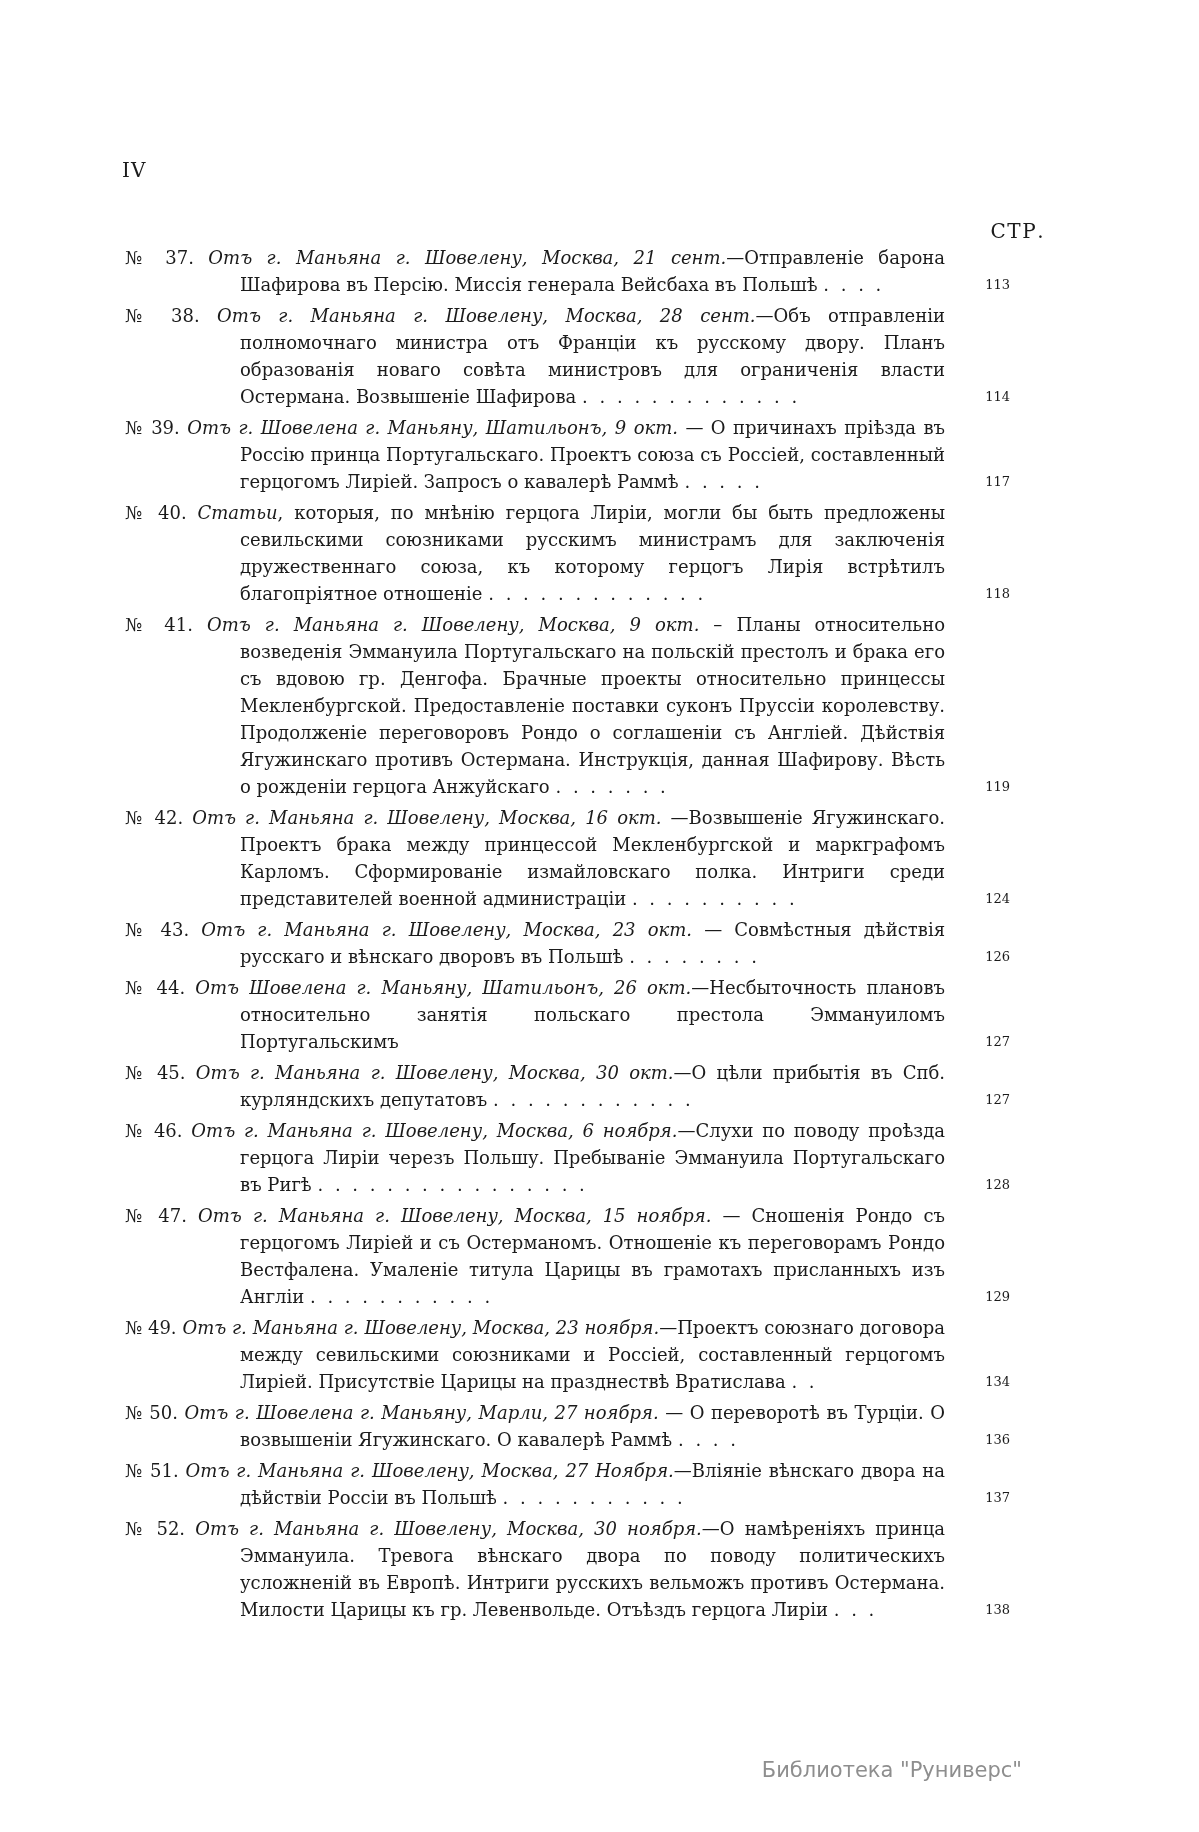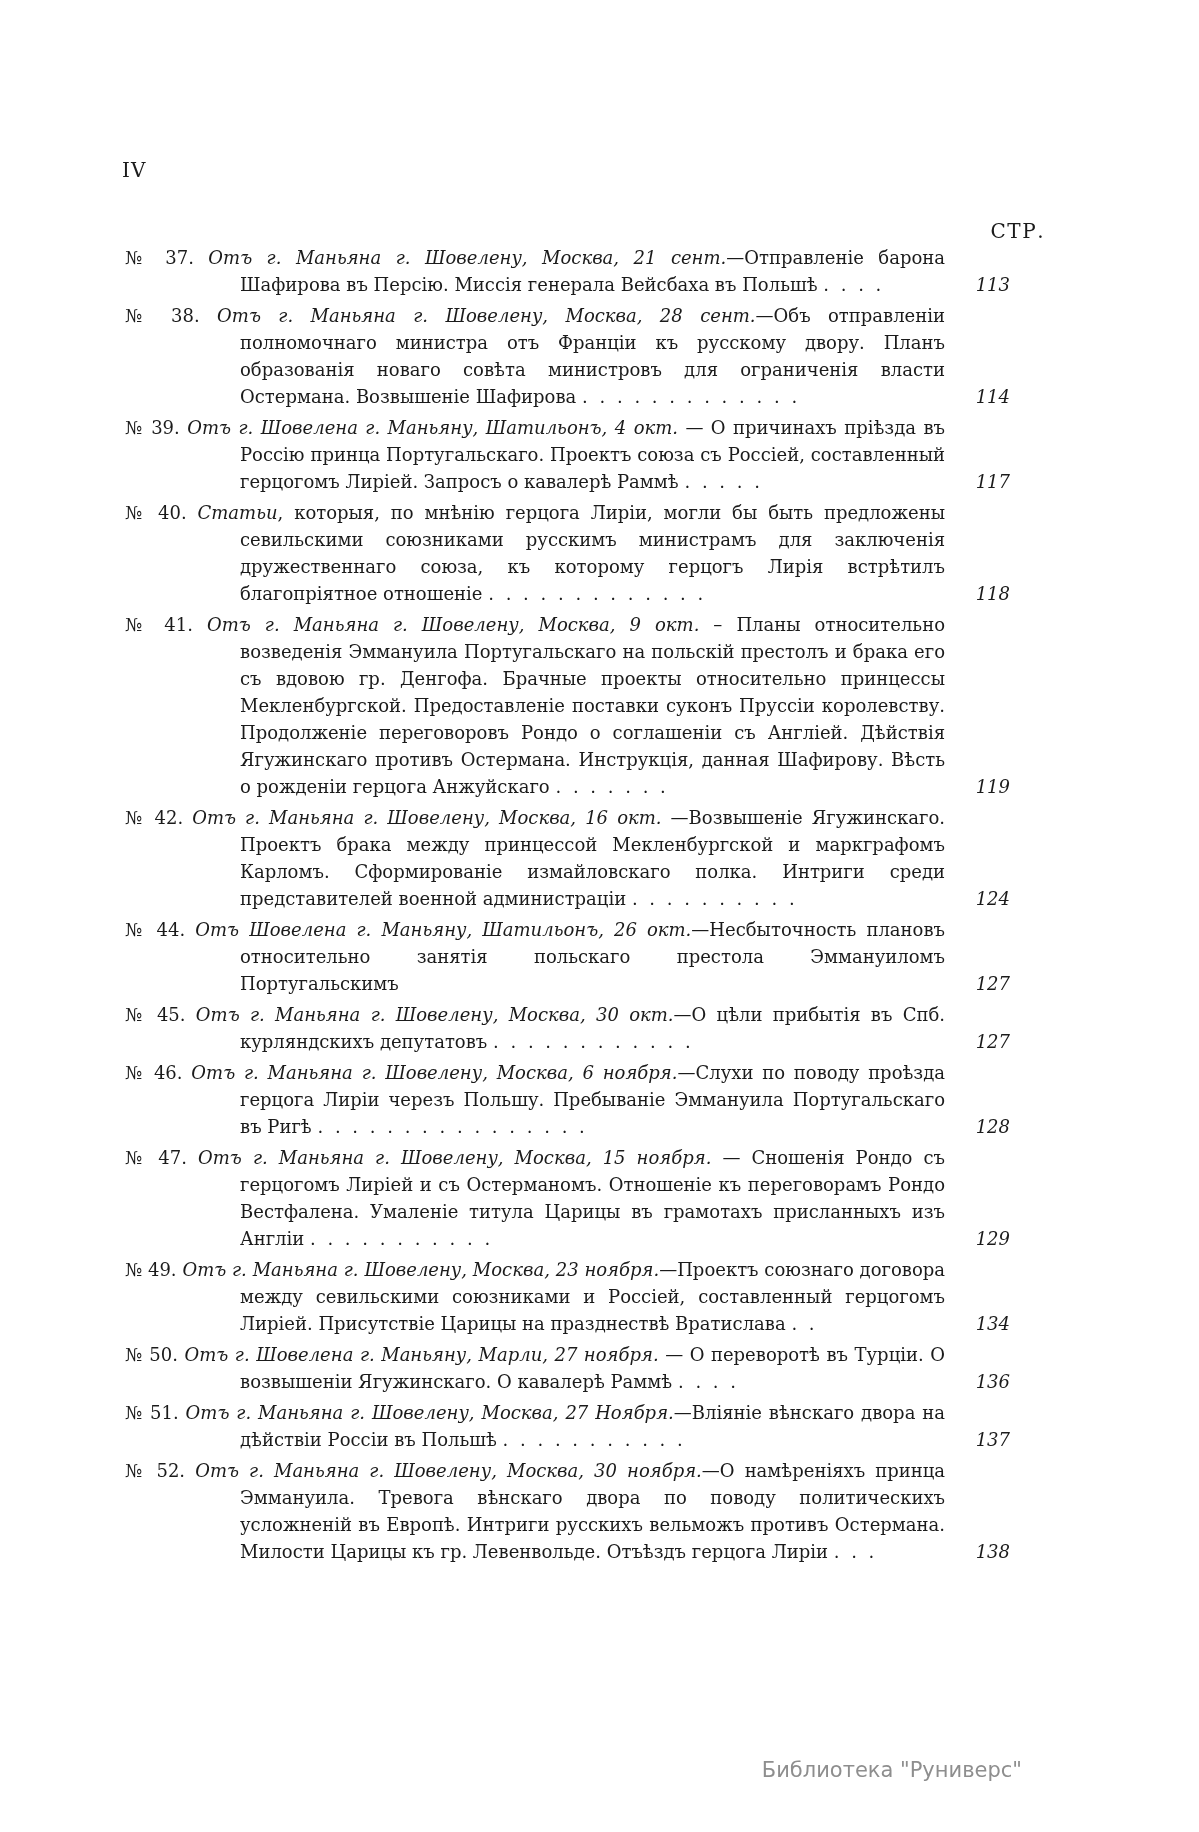--- a/index.html
+++ b/index.html
@@ -51,22 +51,21 @@
   .head { font-style: italic; }
   .leader {
     letter-spacing: 3px;
     white-space: normal;
   }
   .pg {
     position: absolute;
     right: 0;
     bottom: 0;
     text-indent: 0;
-    font-size: 18px;
-    font-style: italic;
+    font-size: 13px;
   }
   .watermark {
     position: absolute;
     top: 1758px;
     right: 177px;
     font-family: "DejaVu Sans", sans-serif;
     font-size: 21px;
     color: #8e8e8e;
   }
 </style>
@@ -86,21 +85,21 @@
 
   <div class="entry">
     <span class="num">№ 38.</span>
     <span class="head">Отъ г. Маньяна г. Шовелену, Москва, 28 сент.</span><span class="body">—Объ отправленіи полномочнаго министра отъ Франціи къ русскому двору. Планъ образованія новаго совѣта министровъ для ограниченія власти Остермана. Возвышеніе Шафирова</span>
     <span class="leader">. . . . . . . . . . . . .</span>
     <span class="pg">114</span>
   </div>
 
   <div class="entry">
     <span class="num">№ 39.</span>
-    <span class="head">Отъ г. Шовелена г. Маньяну, Шатильонъ, 4 окт.</span><span class="body"> — О причинахъ пріѣзда въ Россію принца Португальскаго. Проектъ союза съ Россіей, составленный герцогомъ Лиріей. Запросъ о кавалерѣ Раммѣ</span>
+    <span class="head">Отъ г. Шовелена г. Маньяну, Шатильонъ, 9 окт.</span><span class="body"> — О причинахъ пріѣзда въ Россію принца Португальскаго. Проектъ союза съ Россіей, составленный герцогомъ Лиріей. Запросъ о кавалерѣ Раммѣ</span>
     <span class="leader">. . . . .</span>
     <span class="pg">117</span>
   </div>
 
   <div class="entry">
     <span class="num">№ 40.</span>
     <span class="head">Статьи</span><span class="body">, которыя, по мнѣнію герцога Лиріи, могли бы быть предложены севильскими союзниками русскимъ министрамъ для заключенія дружественнаго союза, къ которому герцогъ Лирія встрѣтилъ благопріятное отношеніе</span>
     <span class="leader">. . . . . . . . . . . . .</span>
     <span class="pg">118</span>
   </div>
@@ -112,20 +111,26 @@
     <span class="pg">119</span>
   </div>
 
   <div class="entry">
     <span class="num">№ 42.</span>
     <span class="head">Отъ г. Маньяна г. Шовелену, Москва, 16 окт.</span><span class="body"> —Возвышеніе Ягужинскаго. Проектъ брака между принцессой Мекленбургской и маркграфомъ Карломъ. Сформированіе измайловскаго полка. Интриги среди представителей военной администраціи</span>
     <span class="leader">. . . . . . . . . .</span>
     <span class="pg">124</span>
   </div>
 
+  <div class="entry">
+    <span class="num">№ 43.</span>
+    <span class="head">Отъ г. Маньяна г. Шовелену, Москва, 23 окт.</span><span class="body"> — Совмѣстныя дѣйствія русскаго и вѣнскаго дворовъ въ Польшѣ</span>
+    <span class="leader">. . . . . . . .</span>
+    <span class="pg">126</span>
+  </div>
 
   <div class="entry">
     <span class="num">№ 44.</span>
     <span class="head">Отъ Шовелена г. Маньяну, Шатильонъ, 26 окт.</span><span class="body">—Несбыточность плановъ относительно занятія польскаго престола Эммануиломъ Португальскимъ</span>
     <span class="leader"></span>
     <span class="pg">127</span>
   </div>
 
   <div class="entry">
     <span class="num">№ 45.</span>

